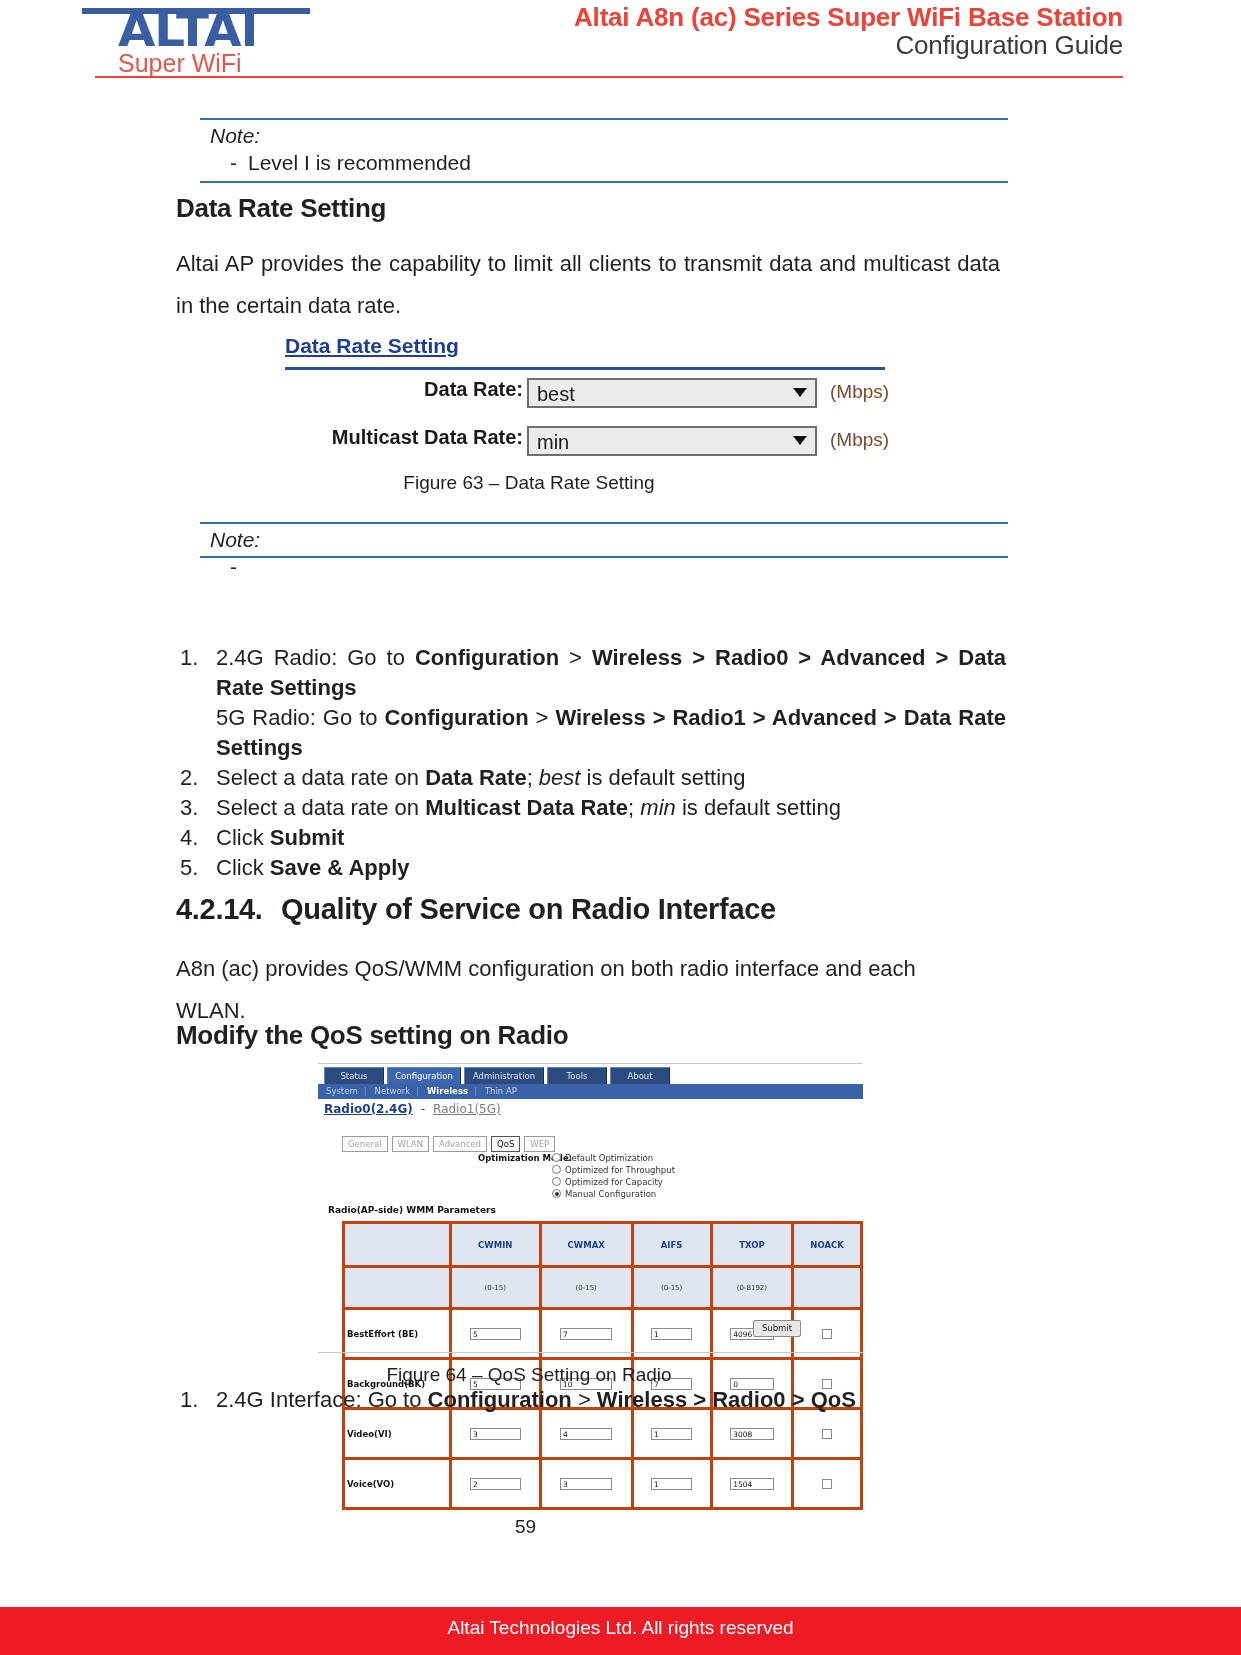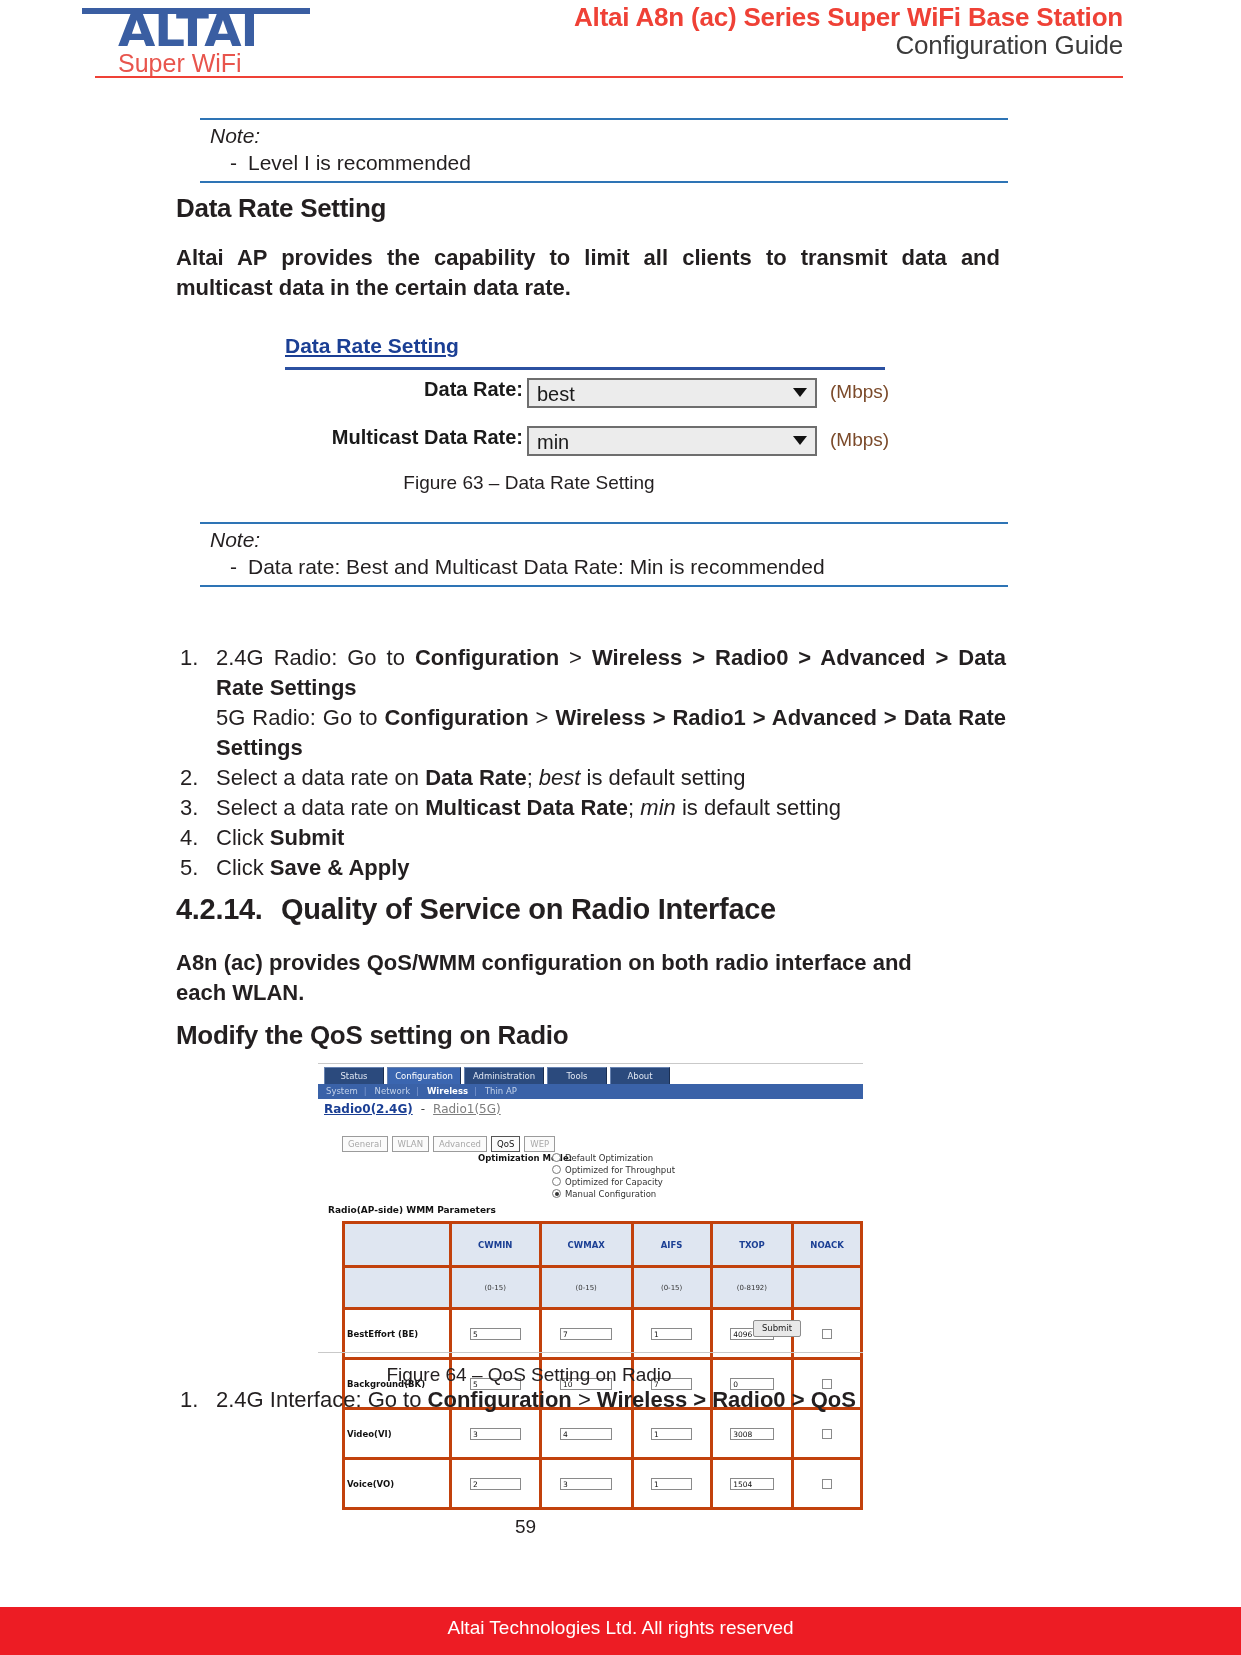--- a/index.html
+++ b/index.html
@@ -47,22 +47,22 @@
   h2.heading{
     position:absolute;left:176px;font-size:26px;font-weight:bold;color:#231f20;
     margin:0;letter-spacing:-0.3px;font-family:"Liberation Sans",sans-serif;
   }
   h1.section{
     position:absolute;left:176px;font-size:29px;font-weight:bold;color:#231f20;
     margin:0;letter-spacing:-0.3px;font-family:"Liberation Sans",sans-serif;
   }
   h1.section .num{display:inline-block;width:105px;}
   p.para{
-    position:absolute;left:176px;width:824px;font-size:22px;line-height:30px;
-    color:#231f20;margin:0;text-align:justify;font-weight:bold;
+    position:absolute;left:176px;width:824px;font-size:22px;line-height:42px;
+    color:#231f20;margin:0;text-align:justify;
   }
   p.para.nojust{text-align:left;}
   .figcap{
     position:absolute;width:1058px;left:0;text-align:center;font-size:19px;color:#231f20;
   }
   ol.steps{
     position:absolute;left:176px;width:830px;margin:0;padding:0;list-style:none;
     font-size:22px;line-height:30px;color:#231f20;
   }
   ol.steps>li{position:relative;padding-left:40px;margin:0;}
@@ -241,21 +241,20 @@
     <span class="f63unit">(Mbps)</span>
   </div>
 </div>
 <div class="figcap" style="top:472px;">Figure 63 – Data Rate Setting</div>
 
 <div class="noteblock" style="top:522px;">
   <div class="note-rule"></div>
   <div class="note-title">Note:</div>
   <div class="note-item justify" style="width:800px;">
     <span class="dash">-</span>
-    <span>Data rate: Best and Multicast Data Rate: Min is recommended</span>
   </div>
   <div class="note-rule" style="margin-top:4px;"></div>
 </div>
 
 <ol class="steps" id="steps-data-rate" style="top:643px;">
     <li>
       <span class="n">1.</span>
       <div class="justify"><span>2.4G Radio: Go to </span><span class="b">Configuration</span><span> &gt; </span><span class="b">Wireless &gt; Radio0 &gt; Advanced &gt; Data Rate Settings</span></div>
       <div class="justify"><span>5G Radio: Go to </span><span class="b">Configuration</span><span> &gt; </span><span class="b">Wireless &gt; Radio1 &gt; Advanced &gt; Data Rate Settings</span></div>
     </li>

